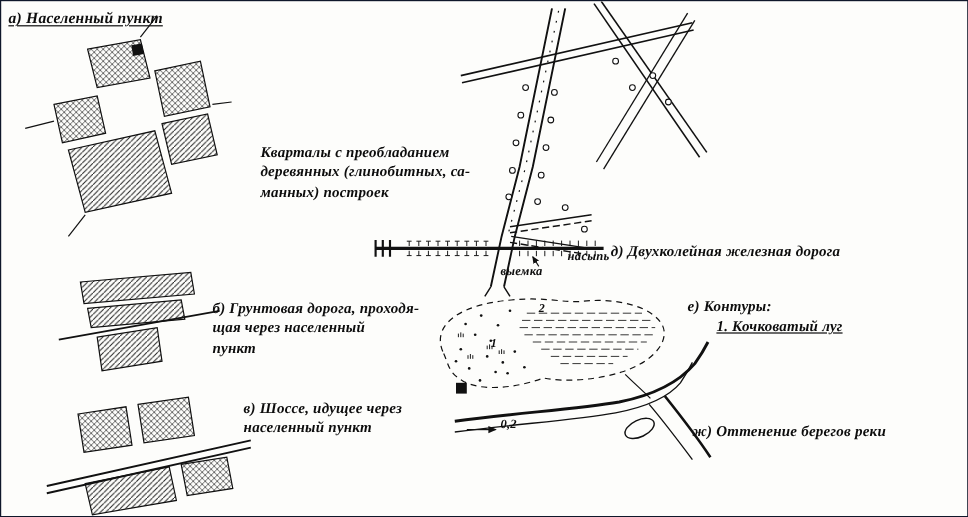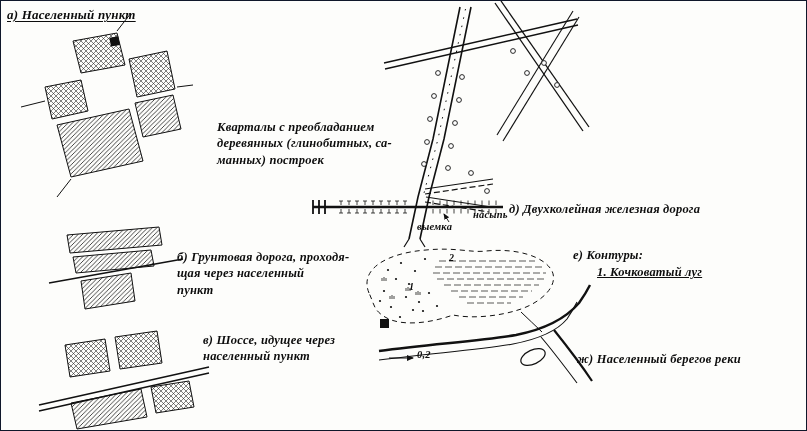--- a/index.html
+++ b/index.html
@@ -188,17 +188,17 @@
 
   <div class="lbl" style="left:572px; top:246px; width:210px;">е) Контуры:</div>
 
   <div class="lbl" style="left:596px; top:263px; width:210px;text-decoration:underline;">1. Кочковатый луг</div>
 
 
   <div class="lbl nowrap num" style="left:408px; top:279px;">1</div>
 
   <div class="lbl nowrap num" style="left:448px; top:250px;">2</div>
 
-  <div class="lbl nowrap" style="left:576px; top:350px;">ж) Населенный берегов реки</div>
+  <div class="lbl nowrap" style="left:576px; top:350px;">ж) Оттенение берегов реки</div>
 
   <div class="lbl nowrap small" style="left:416px; top:347px;">0,2</div>
 
 </div>
 
 </body></html>

